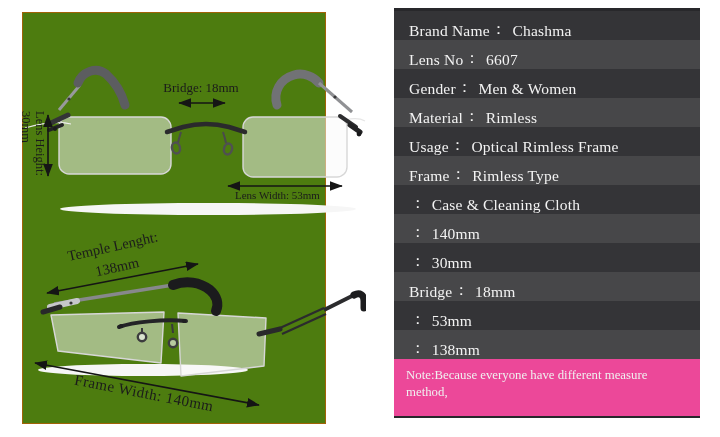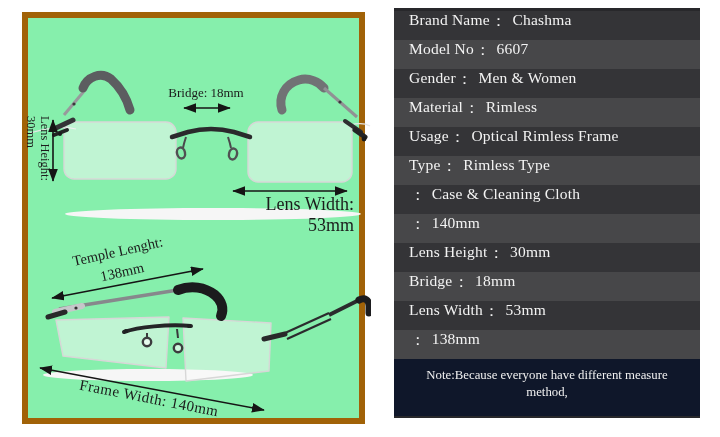--- a/index.html
+++ b/index.html
@@ -3,49 +3,49 @@
 <meta charset="utf-8">
 <style>
   html,body{margin:0;padding:0;}
   body{
     width:720px;height:437px;position:relative;overflow:hidden;
     background:#ffffff;
     font-family:"Liberation Serif","DejaVu Serif",serif;
   }
   
   .photo-box{
-    position:absolute;left:22px;top:12px;width:343px;height:412px;
-    border:6px solid #a16207;background:#86efac;box-sizing:border-box;
+    position:absolute;left:22px;top:12px;width:304px;height:412px;
+    border:1px solid #a16207;background:#4d7c0f;box-sizing:border-box;
   }
   .photo-box svg{position:absolute;left:0;top:0;}
   .ann{position:absolute;color:#1b1b1b;}
   .ann-bridge{left:118px;top:67px;width:120px;text-align:center;font-size:13px;}
-  .ann-lens-width{left:198px;top:176px;width:128px;text-align:right;font-size:18px;}
+  .ann-lens-width{left:212px;top:176px;width:128px;text-align:left;font-size:11px;}
   .ann-lens-height{left:23px;top:98px;transform:rotate(90deg);transform-origin:0 0;
     font-size:12.5px;line-height:13.5px;white-space:nowrap;}
   .ann-temple{left:26px;top:223px;width:132px;text-align:center;font-size:14.5px;
     line-height:21px;transform:rotate(-12.5deg);}
   .ann-frame{left:45px;top:372px;width:152px;text-align:center;font-size:15px;
     transform:rotate(11deg);letter-spacing:.5px;}
   
   .spec-table{
     position:absolute;left:394px;top:8px;width:306px;
     background:#28282b;padding:3px 0 2px 0;
   }
   .spec-row{
-    height:29px;display:flex;align-items:flex-start;padding-left:15px;
+    height:29px;display:flex;align-items:flex-end;padding-left:15px;
     font-size:15.5px;color:#f3f3f3;letter-spacing:.2px;
   }
   .spec-rows div.spec-row:nth-of-type(odd){background:#343437;}
   .spec-rows div.spec-row:nth-of-type(even){background:#474749;}
   .spec-colon{margin:0 1px 0 1px;}
   .spec-value{margin-left:5px;}
   .spec-note{
-    background:#0f172a;color:#f0f0f0;min-height:57px;box-sizing:border-box;
-    padding:8px 12px 6px 12px;font-size:12.8px;line-height:17px;text-align:center;
+    background:#ec4899;color:#f0f0f0;min-height:57px;box-sizing:border-box;
+    padding:8px 12px 6px 12px;font-size:12.8px;line-height:17px;
   }
   .lens{fill:rgba(250,250,250,0.5);stroke:#d7d7d7;stroke-width:1.4;}
   .arrow{stroke:#151515;stroke-width:1.6;fill:none;}
 </style>
 </head>
 <body>
 
 <div class="photo-box">
 
   <svg width="343" height="410" viewBox="0 0 343 410">
@@ -132,21 +132,21 @@
 <div class="spec-table">
   <div class="spec-rows">
 
       <div class="spec-row">
         <span class="spec-label">Brand Name</span>
         <span class="spec-colon">：</span>
         <span class="spec-value">Chashma</span>
       </div>
 
       <div class="spec-row">
-        <span class="spec-label">Model No</span>
+        <span class="spec-label">Lens No</span>
         <span class="spec-colon">：</span>
         <span class="spec-value">6607</span>
       </div>
 
       <div class="spec-row">
         <span class="spec-label">Gender</span>
         <span class="spec-colon">：</span>
         <span class="spec-value">Men &amp; Women</span>
       </div>
 
@@ -156,49 +156,47 @@
         <span class="spec-value">Rimless</span>
       </div>
 
       <div class="spec-row">
         <span class="spec-label">Usage</span>
         <span class="spec-colon">：</span>
         <span class="spec-value">Optical Rimless Frame</span>
       </div>
 
       <div class="spec-row">
-        <span class="spec-label">Type</span>
+        <span class="spec-label">Frame</span>
         <span class="spec-colon">：</span>
         <span class="spec-value">Rimless Type</span>
       </div>
 
       <div class="spec-row">
         <span class="spec-colon">：</span>
         <span class="spec-value">Case &amp; Cleaning Cloth</span>
       </div>
 
       <div class="spec-row">
         <span class="spec-colon">：</span>
         <span class="spec-value">140mm</span>
       </div>
 
       <div class="spec-row">
-        <span class="spec-label">Lens Height</span>
         <span class="spec-colon">：</span>
         <span class="spec-value">30mm</span>
       </div>
 
       <div class="spec-row">
         <span class="spec-label">Bridge</span>
         <span class="spec-colon">：</span>
         <span class="spec-value">18mm</span>
       </div>
 
       <div class="spec-row">
-        <span class="spec-label">Lens Width</span>
         <span class="spec-colon">：</span>
         <span class="spec-value">53mm</span>
       </div>
 
       <div class="spec-row">
         <span class="spec-colon">：</span>
         <span class="spec-value">138mm</span>
       </div>
     </div>
   <div class="spec-note">

